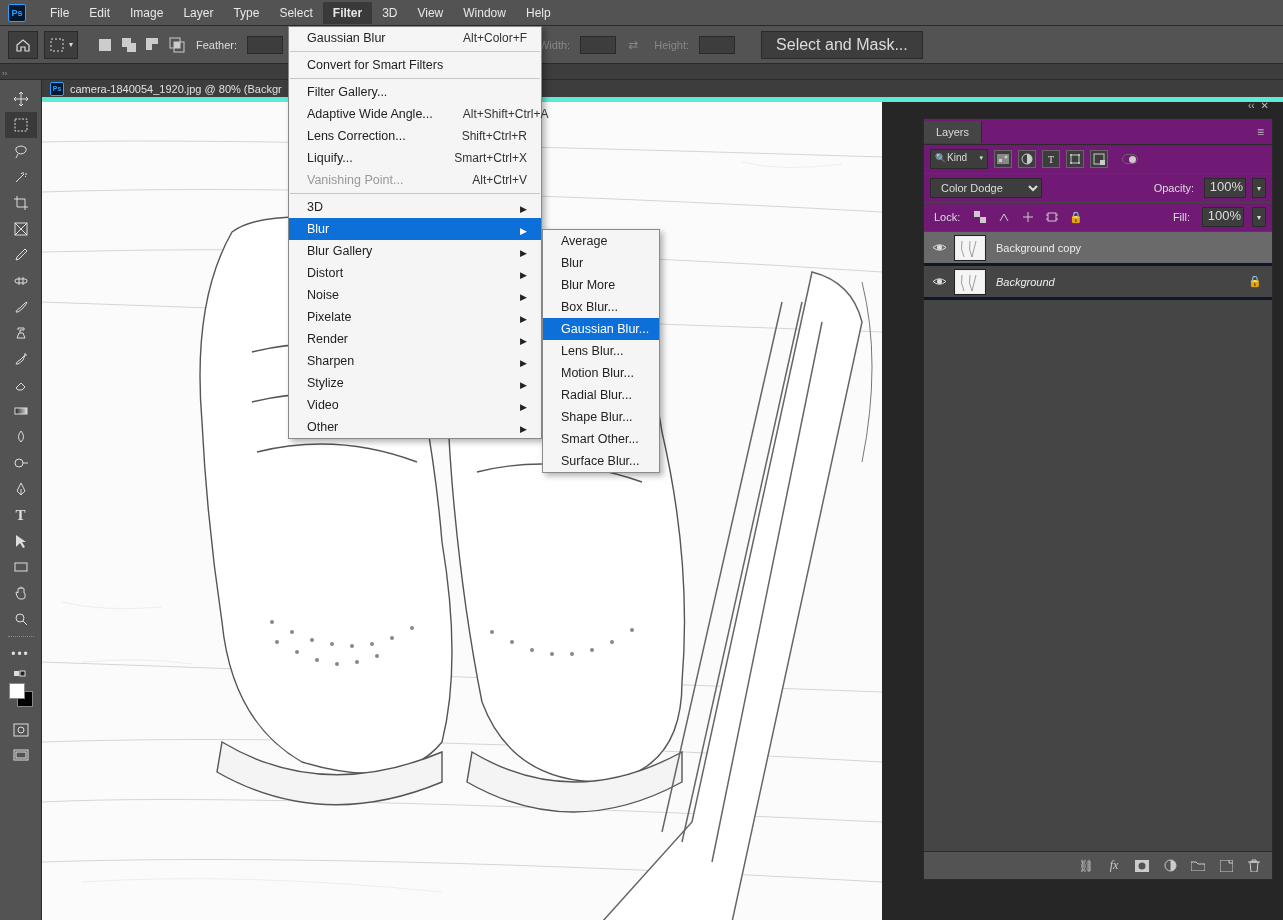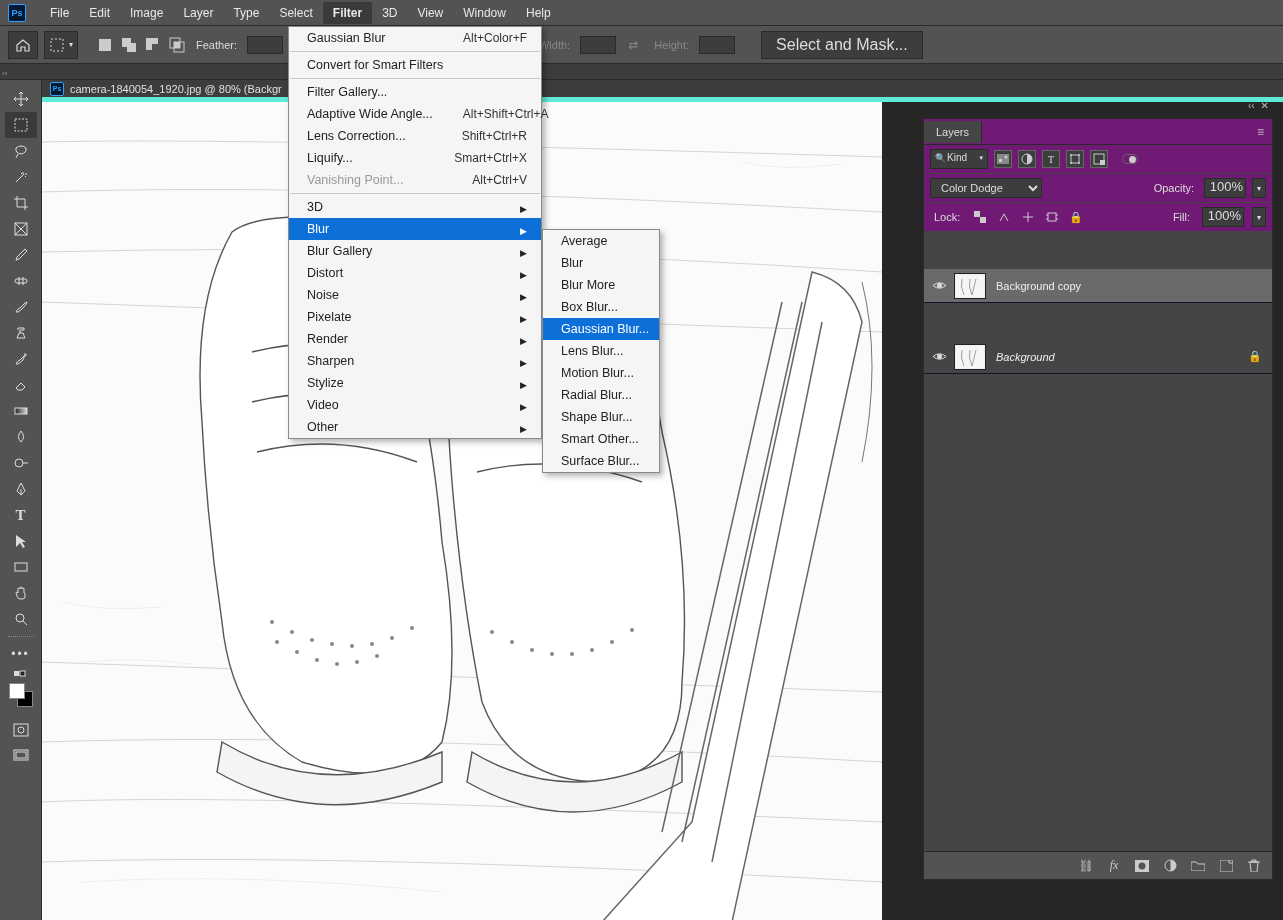--- a/index.html
+++ b/index.html
@@ -63,21 +63,21 @@
 .panel-row { display: flex; align-items: center; padding: 4px 6px; gap: 6px; border-bottom: 1px solid #454545; }
 .kind-select { background: #3d3d3d; border: 1px solid #2a2a2a; color: #ddd; font-size: 10px; padding: 2px 20px 2px 16px; height: 20px; position: relative; }
 .filter-icon { width: 18px; height: 18px; display: flex; align-items: center; justify-content: center; border: 1px solid #666; background: #3d3d3d; }
 .blend-select { background: #3d3d3d; border: 1px solid #2a2a2a; color: #ddd; font-size: 11px; padding: 2px 6px; height: 20px; width: 112px; }
 .pct-input { background: #3d3d3d; border: 1px solid #2a2a2a; color: #ddd; font-size: 13px; width: 42px; height: 20px; text-align: right; padding-right: 2px; }
 .pct-dd { width: 14px; height: 20px; background: #3d3d3d; border: 1px solid #2a2a2a; display: flex; align-items: center; justify-content: center; font-size: 8px; }
 .lock-row { display: flex; align-items: center; padding: 4px 6px; gap: 8px; border-bottom: 1px solid #454545; }
 .lock-icon { width: 16px; height: 16px; display: flex; align-items: center; justify-content: center; font-size: 11px; color: #ccc; }
 
 .layer-list { flex: 1; background: #454545; overflow: auto; }
-.layer-row { display: flex; align-items: center; height: 34px; border-bottom: 1px solid #0f172a; margin-top: 37px; }
+.layer-row { display: flex; align-items: center; height: 34px; border-bottom: 3px solid #0f172a; }
 .layer-row.selected { background: #6a6a6a; }
 .eye { width: 30px; display: flex; align-items: center; justify-content: center; color: #ddd; font-size: 13px; }
 .thumb { width: 32px; height: 26px; background: #eee; border: 1px solid #222; margin-right: 10px; display: flex; align-items: center; justify-content: center; font-size: 8px; color: #666; }
 .layer-name { font-size: 11px; color: #eee; }
 .layer-name.italic { font-style: italic; }
 .layer-lock { margin-left: auto; margin-right: 10px; color: #ccc; font-size: 11px; }
 
 .panel-footer { height: 28px; border-top: 1px solid #2a2a2a; display: flex; align-items: center; justify-content: flex-end; gap: 12px; padding: 0 10px; background: #535353; }
 .footer-icon { width: 16px; height: 16px; color: #ccc; display: flex; align-items: center; justify-content: center; font-size: 12px; }
 

